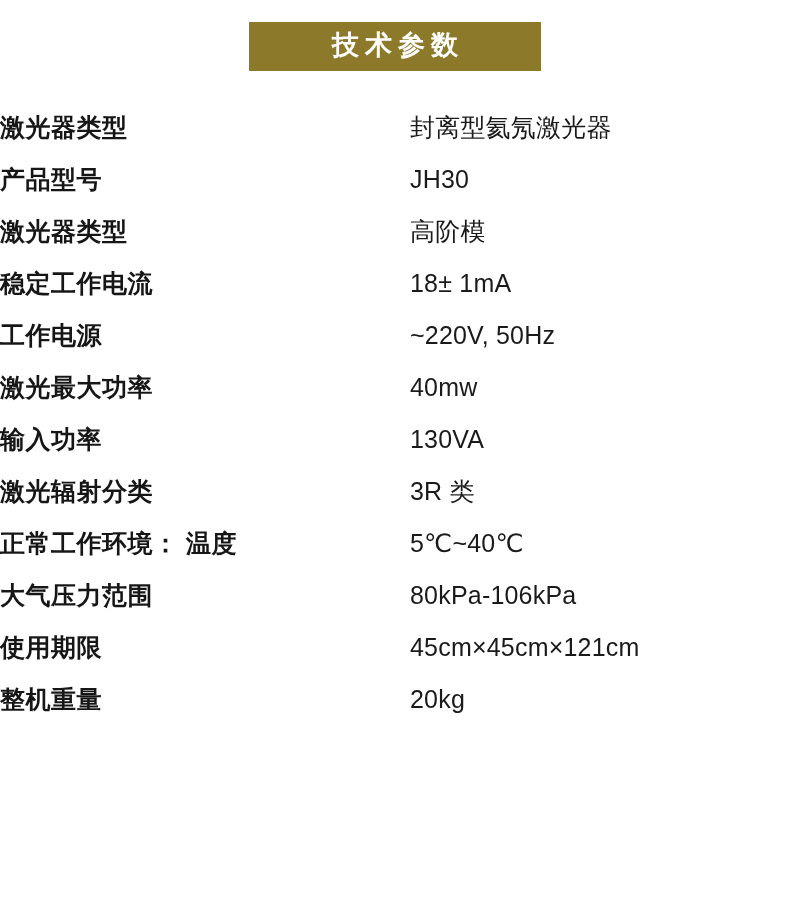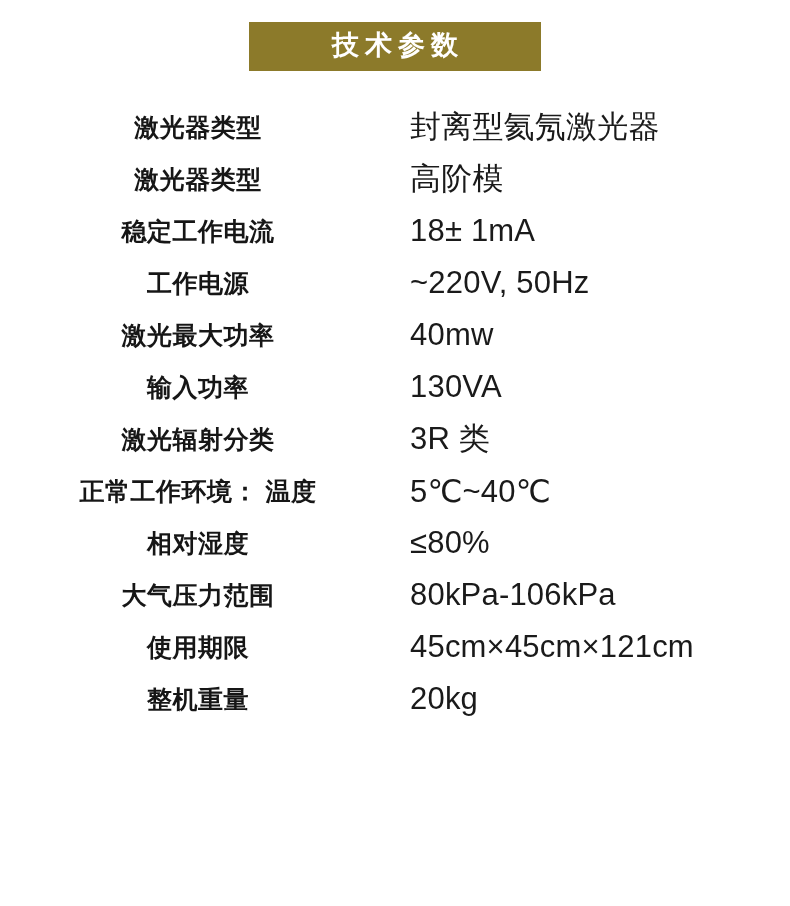--- a/index.html
+++ b/index.html
@@ -39,34 +39,34 @@
   }
   .spec-table {
     margin-top: 30px;
     width: 100%;
     border-collapse: collapse;
   }
   .spec-table tr {
     height: 52px;
   }
   .spec-label {
-    text-align: center;
+    text-align: left;
     vertical-align: middle;
     font-size: 25px;
     font-weight: bold;
     color: #161616;
     width: 396px;
     padding: 0 0 0 0;
     white-space: nowrap;
     letter-spacing: 0.5px;
   }
   .spec-value {
     text-align: left;
     vertical-align: middle;
-    font-size: 31px;
+    font-size: 25px;
     font-weight: normal;
     color: #1a1a1a;
     padding-left: 14px;
     white-space: nowrap;
     letter-spacing: 0.2px;
   }
 </style>
 </head>
 <body>
 
@@ -74,20 +74,24 @@
 
   <div class="title-wrap">
     <div class="title-banner">技术参数</div>
   </div>
 
   <table class="spec-table">
     <tbody>
       <tr>
         <td class="spec-label">激光器类型</td>
         <td class="spec-value">封离型氦氖激光器</td>
+      </tr>
+      <tr>
+        <td class="spec-label">产品型号</td>
+        <td class="spec-value">JH30</td>
       </tr>
       <tr>
         <td class="spec-label">激光器类型</td>
         <td class="spec-value">高阶模</td>
       </tr>
       <tr>
         <td class="spec-label">稳定工作电流</td>
         <td class="spec-value">18± 1mA</td>
       </tr>
       <tr>
@@ -104,24 +108,20 @@
       </tr>
       <tr>
         <td class="spec-label">激光辐射分类</td>
         <td class="spec-value">3R 类</td>
       </tr>
       <tr>
         <td class="spec-label">正常工作环境： 温度</td>
         <td class="spec-value">5℃~40℃</td>
       </tr>
       <tr>
-        <td class="spec-label">相对湿度</td>
-        <td class="spec-value">≤80%</td>
-      </tr>
-      <tr>
         <td class="spec-label">大气压力范围</td>
         <td class="spec-value">80kPa-106kPa</td>
       </tr>
       <tr>
         <td class="spec-label">使用期限</td>
         <td class="spec-value">45cm×45cm×121cm</td>
       </tr>
       <tr>
         <td class="spec-label">整机重量</td>
         <td class="spec-value">20kg</td>

